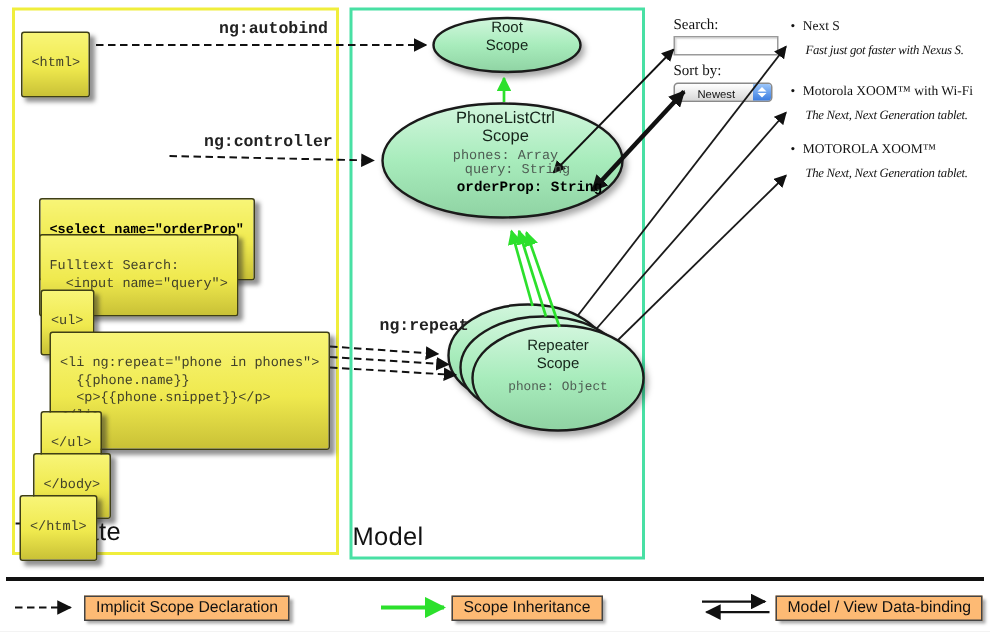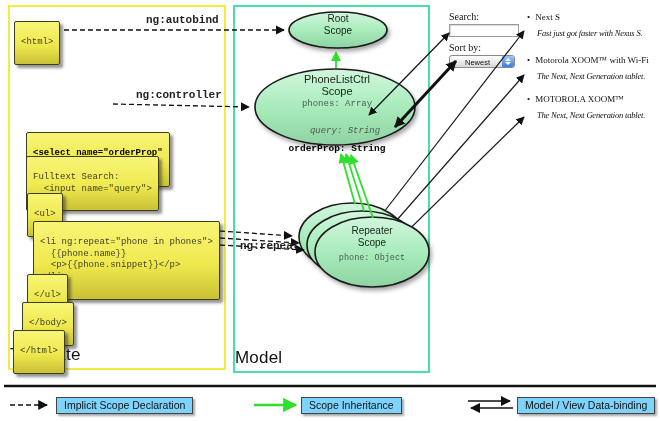--- a/index.html
+++ b/index.html
@@ -38,21 +38,21 @@
            background:linear-gradient(180deg,#9cc7fb,#3c7de0);}
   .tri{position:absolute;left:3px;width:0;height:0;border-left:3px solid transparent;
        border-right:3px solid transparent;}
   .tri-up{top:2px;border-bottom:3px solid #fff;}
   .tri-down{bottom:2px;border-top:3px solid #fff;}
   .view-item{position:absolute;z-index:1;width:118px;}
   .vi-title{font-size:9px;white-space:nowrap;}
   .vi-bullet{display:inline-block;margin-right:5px;font-size:9px;}
   .vi-desc{font-size:8.5px;margin-top:6px;white-space:nowrap;letter-spacing:-0.2px;font-style:italic;}
   .legend-box{position:absolute;z-index:3;height:13px;line-height:13px;padding:1px 7px;
-              font-size:10.5px;color:#111;border:1px solid #444;background:#7dd3fc;
+              font-size:10.5px;color:#111;border:1px solid #444;background:#fdba74;
               box-shadow:2px 2px 2px rgba(0,0,0,.35);white-space:nowrap;}
 </style>
 </head>
 <body>
 
 <div class="stage">
 
   <div class="panel panel-template">
     <div class="panel-label">Template</div>
   </div>
@@ -152,29 +152,29 @@
   <div class="codebox" style="left:33px;top:221px;">&lt;li ng:repeat="phone in phones"&gt;
   {{phone.name}}
   &lt;p&gt;{{phone.snippet}}&lt;/p&gt;
 &lt;/li&gt;</div>
   <div class="codebox" style="left:27px;top:274px;">&lt;/ul&gt;</div>
   <div class="codebox" style="left:22px;top:302px;">&lt;/body&gt;</div>
   <div class="codebox" style="left:13px;top:330px;">&lt;/html&gt;</div>
 
   <div class="nglabel" style="left:146px;top:14px;">ng:autobind</div>
   <div class="nglabel" style="left:136px;top:89px;">ng:controller</div>
-  <div class="nglabel" style="left:240px;top:212px;margin-top:28px;">ng:repeat</div>
+  <div class="nglabel" style="left:253px;top:212px;">ng:repeat</div>
 
   <div class="elltext ell-title-sm" style="left:300px;top:13px;width:76px;">Root
 Scope</div>
   <div class="elltext ell-title" style="left:257px;top:73px;width:160px;">PhoneListCtrl
 Scope</div>
   <div class="elltext ell-mono" style="left:257px;top:99px;width:160px;">phones: Array</div>
-  <div class="elltext ell-mono" style="left:257px;top:126px;width:176px;font-style:italic;">query: String</div>
-  <div class="elltext ell-mono bold" style="left:257px;top:119px;width:160px;font-size:9.5px;margin-top:24px;">orderProp: String</div>
+  <div class="elltext ell-mono" style="left:257px;top:108px;width:176px;">query: String</div>
+  <div class="elltext ell-mono bold" style="left:273px;top:119px;width:160px;font-size:9.5px;">orderProp: String</div>
   <div class="elltext ell-title-sm" style="left:320px;top:225px;width:104px;">Repeater
 Scope</div>
   <div class="elltext ell-mono" style="left:320px;top:253px;width:104px;font-size:8.5px;">phone: Object</div>
 
   <div class="legend-box" style="left:56px;top:397px;">Implicit Scope Declaration</div>
   <div class="legend-box" style="left:517px;top:397px;">Model / View Data-binding</div>
   <div class="legend-box" style="left:301px;top:397px;">Scope Inheritance</div>
 
 </div>
 

